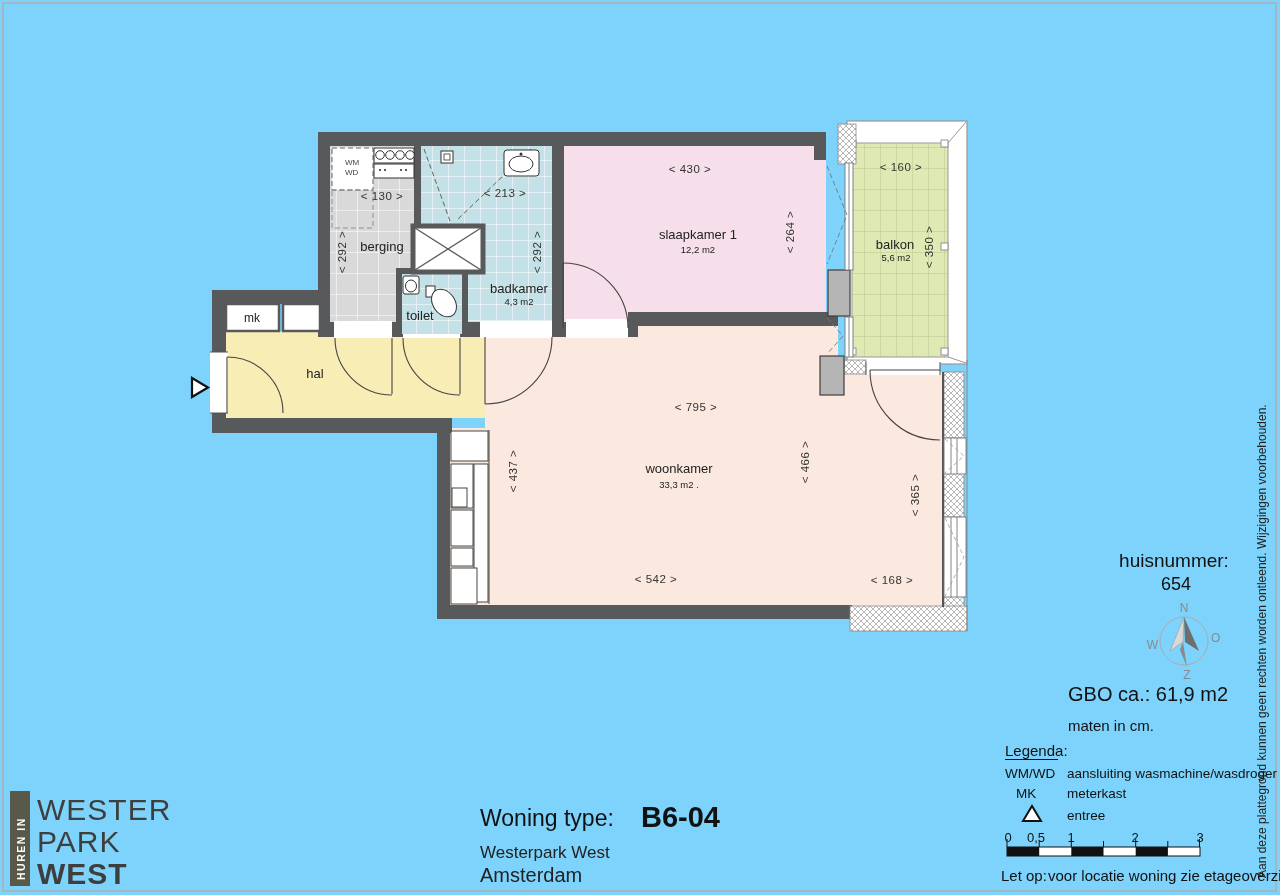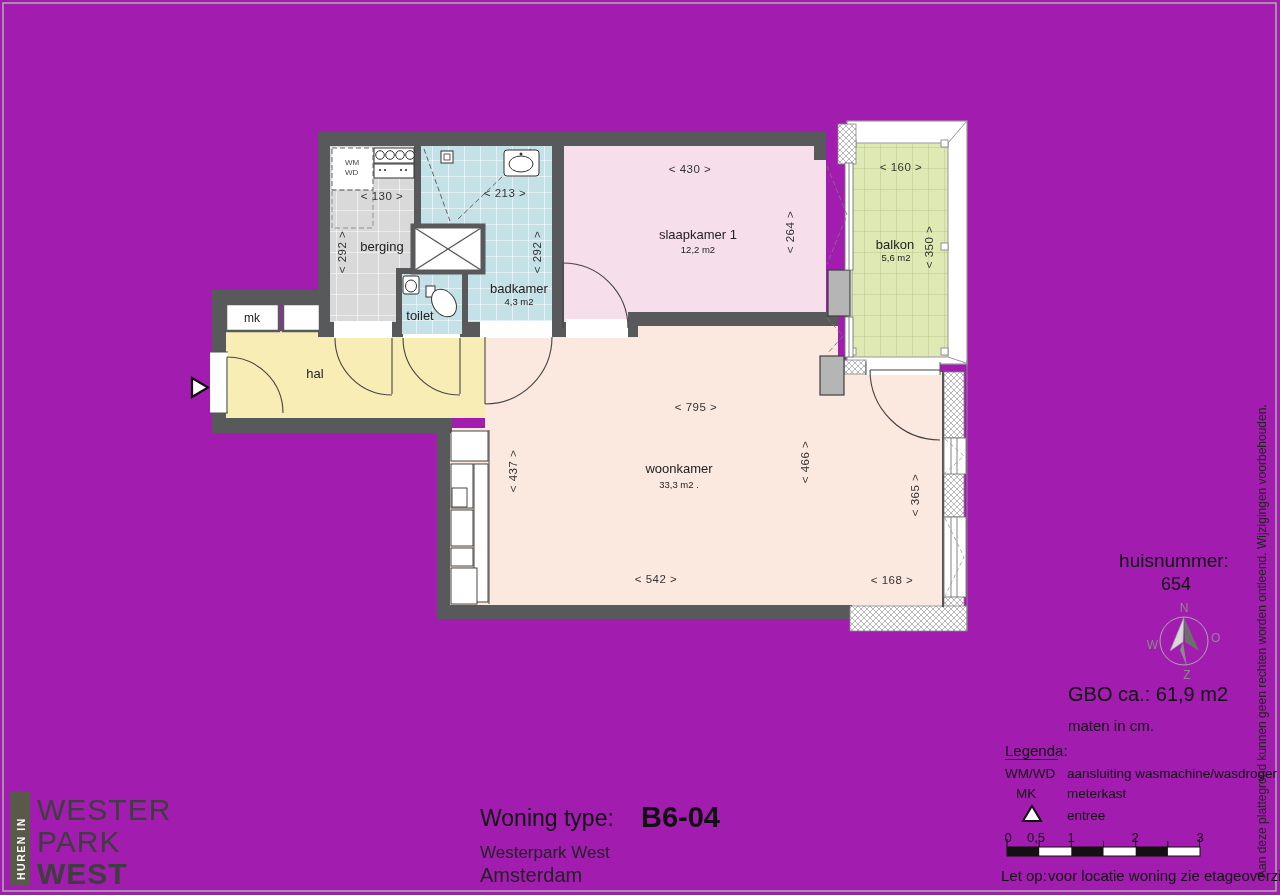--- a/index.html
+++ b/index.html
@@ -1,16 +1,16 @@
 <!DOCTYPE html>
 <html><head>
 <meta charset="utf-8">
 <style>
   html,body{margin:0;padding:0;background:#fff;}
-  .page{position:relative;width:1280px;height:895px;background:#a21caf;overflow:hidden;}
+  .page{position:relative;width:1280px;height:895px;background:#7dd3fc;overflow:hidden;}
   svg text{font-family:"Liberation Sans", sans-serif;}
   .lbl{font-size:13px;fill:#222;}
   .area{font-size:9.5px;fill:#222;}
   .dim{font-size:11.5px;fill:#333;letter-spacing:.5px;}
   .tiny{font-size:8px;fill:#444;}
   .mklbl{font-size:12px;fill:#222;}
   .huis{font-size:19px;fill:#111;}
   .huisv{font-size:18px;fill:#111;}
   .gbo{font-size:20px;fill:#111;}
   .note{font-size:15px;fill:#111;}

